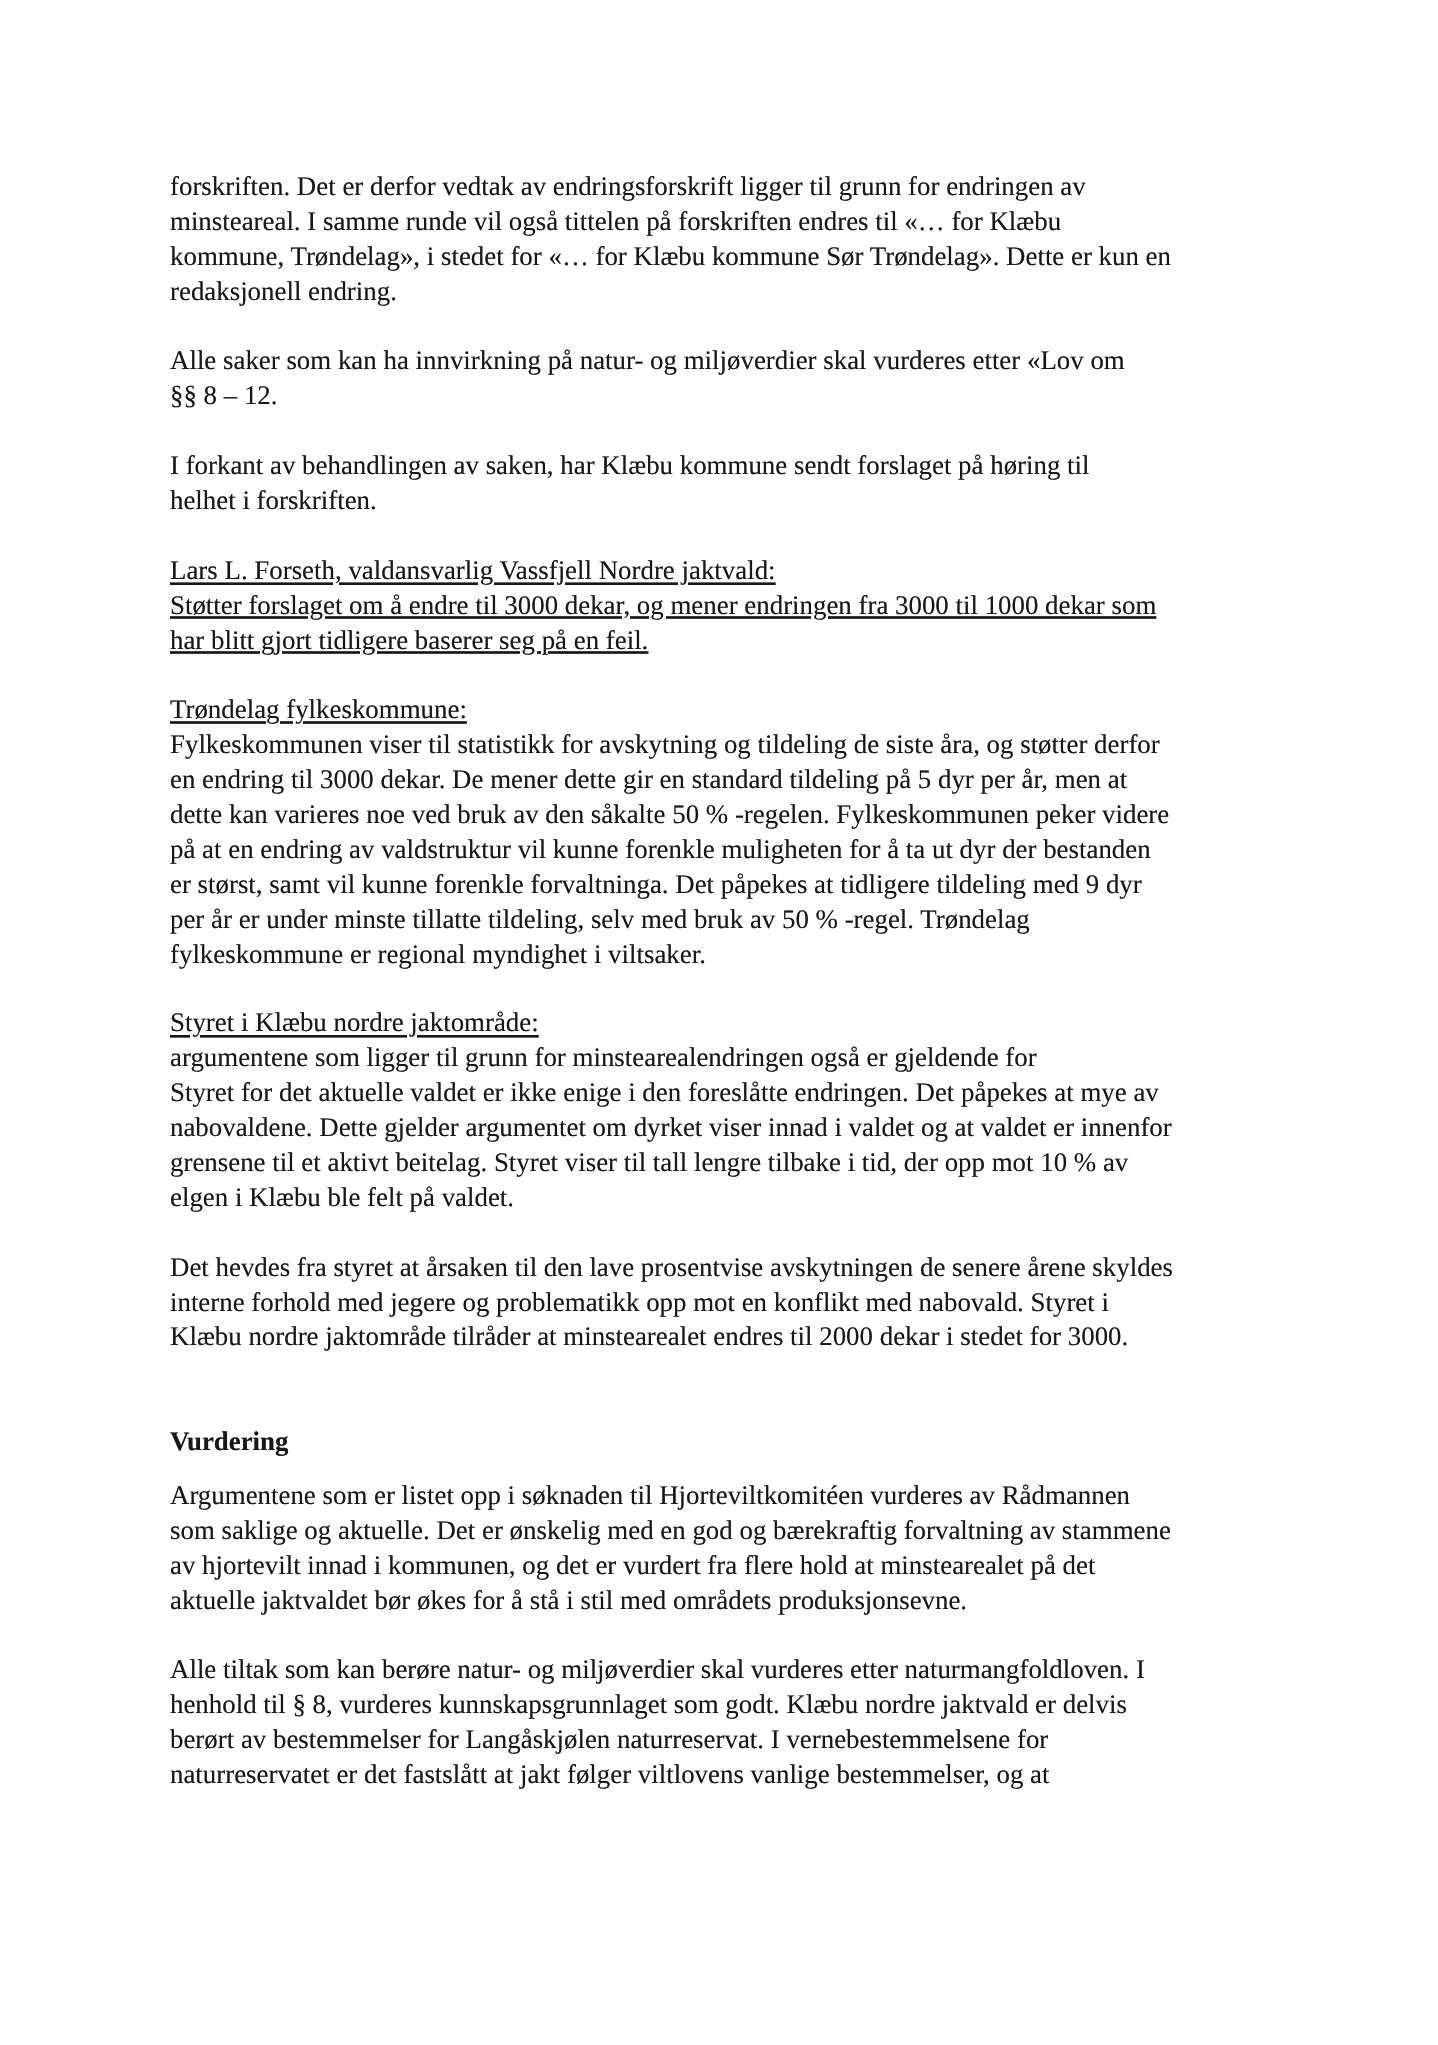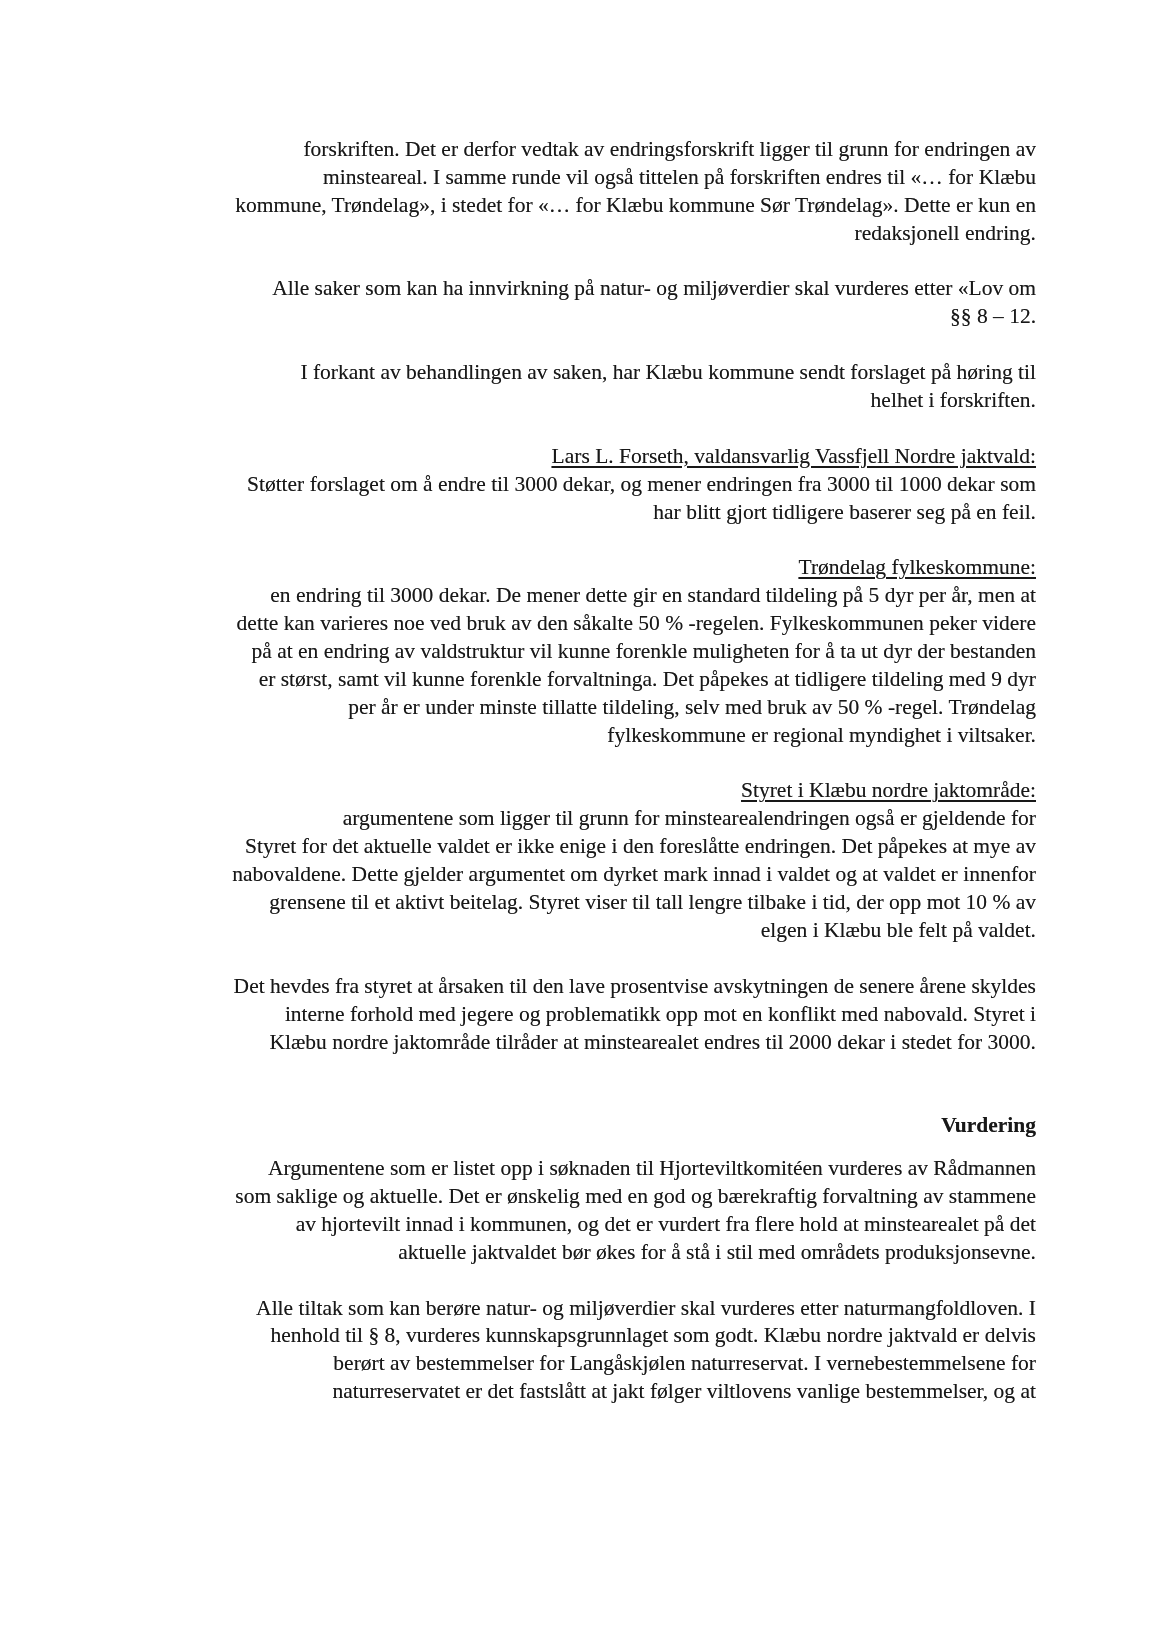--- a/index.html
+++ b/index.html
@@ -22,21 +22,21 @@
   .content {
     position: absolute;
     left: 136px;
     top: 136px;
     width: 900px;
     font-size: 21.5px;
     line-height: 27.9px;
     color: #181818;
     text-shadow: 0 0 0.5px rgba(0,0,0,0.45);
   }
-  .block { margin: 0; text-align: right; }
+  .block { margin: 0; }
   .line {
     white-space: nowrap;
     height: 27.9px;
   }
   .heading-underlined .line {
     text-decoration: underline;
     text-underline-offset: 3px;
   }
   .heading-bold .line {
     font-weight: bold;
@@ -57,42 +57,43 @@
         <div class="line">Alle saker som kan ha innvirkning på natur- og miljøverdier skal vurderes etter «Lov om</div>
         <div class="line">§§ 8 – 12.</div>
       </div>
       <div class="block paragraph" style="margin-top: 27.9px;">
         <div class="line">I forkant av behandlingen av saken, har Klæbu kommune sendt forslaget på høring til</div>
         <div class="line">helhet i forskriften.</div>
       </div>
       <div class="block heading-underlined" style="margin-top: 27.9px;">
         <div class="line">Lars L. Forseth, valdansvarlig Vassfjell Nordre jaktvald:</div>
       </div>
-      <div class="block paragraph" style="margin-top: 0px;">
+      <div class="block paragraph" style="margin-top: 0px; text-decoration: underline;">
         <div class="line">Støtter forslaget om å endre til 3000 dekar, og mener endringen fra 3000 til 1000 dekar som</div>
         <div class="line">har blitt gjort tidligere baserer seg på en feil.</div>
       </div>
       <div class="block heading-underlined" style="margin-top: 27.9px;">
         <div class="line">Trøndelag fylkeskommune:</div>
       </div>
       <div class="block paragraph" style="margin-top: 0px;">
+        <div class="line">Fylkeskommunen viser til statistikk for avskytning og tildeling de siste åra, og støtter derfor</div>
         <div class="line">en endring til 3000 dekar. De mener dette gir en standard tildeling på 5 dyr per år, men at</div>
         <div class="line">dette kan varieres noe ved bruk av den såkalte 50 % -regelen. Fylkeskommunen peker videre</div>
         <div class="line">på at en endring av valdstruktur vil kunne forenkle muligheten for å ta ut dyr der bestanden</div>
         <div class="line">er størst, samt vil kunne forenkle forvaltninga. Det påpekes at tidligere tildeling med 9 dyr</div>
         <div class="line">per år er under minste tillatte tildeling, selv med bruk av 50 % -regel. Trøndelag</div>
         <div class="line">fylkeskommune er regional myndighet i viltsaker.</div>
       </div>
       <div class="block heading-underlined" style="margin-top: 27.9px;">
         <div class="line">Styret i Klæbu nordre jaktområde:</div>
       </div>
       <div class="block paragraph" style="margin-top: 0px;">
         <div class="line">argumentene som ligger til grunn for minstearealendringen også er gjeldende for</div>
         <div class="line">Styret for det aktuelle valdet er ikke enige i den foreslåtte endringen. Det påpekes at mye av</div>
-        <div class="line">nabovaldene. Dette gjelder argumentet om dyrket mark innad i valdet og at valdet er innenfor</div>
+        <div class="line">nabovaldene. Dette gjelder argumentet om dyrket viser innad i valdet og at valdet er innenfor</div>
         <div class="line">grensene til et aktivt beitelag. Styret viser til tall lengre tilbake i tid, der opp mot 10 % av</div>
         <div class="line">elgen i Klæbu ble felt på valdet.</div>
       </div>
       <div class="block paragraph" style="margin-top: 27.9px;">
         <div class="line">Det hevdes fra styret at årsaken til den lave prosentvise avskytningen de senere årene skyldes</div>
         <div class="line">interne forhold med jegere og problematikk opp mot en konflikt med nabovald. Styret i</div>
         <div class="line">Klæbu nordre jaktområde tilråder at minstearealet endres til 2000 dekar i stedet for 3000.</div>
       </div>
       <div class="block heading-bold" style="margin-top: 55.8px;">
         <div class="line">Vurdering</div>

